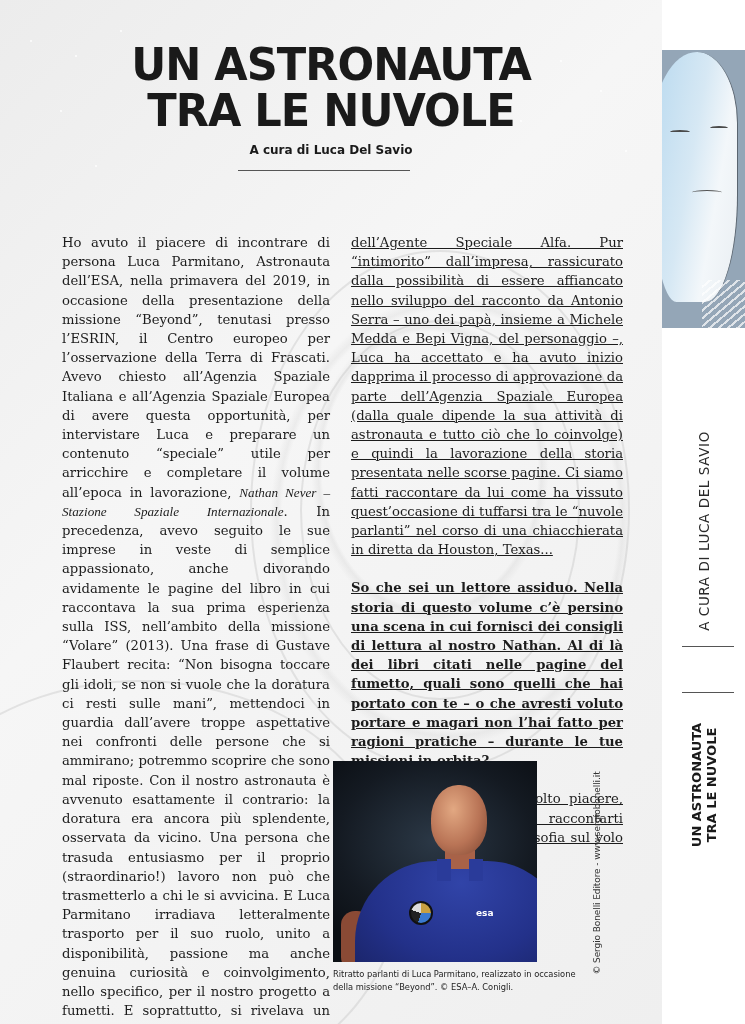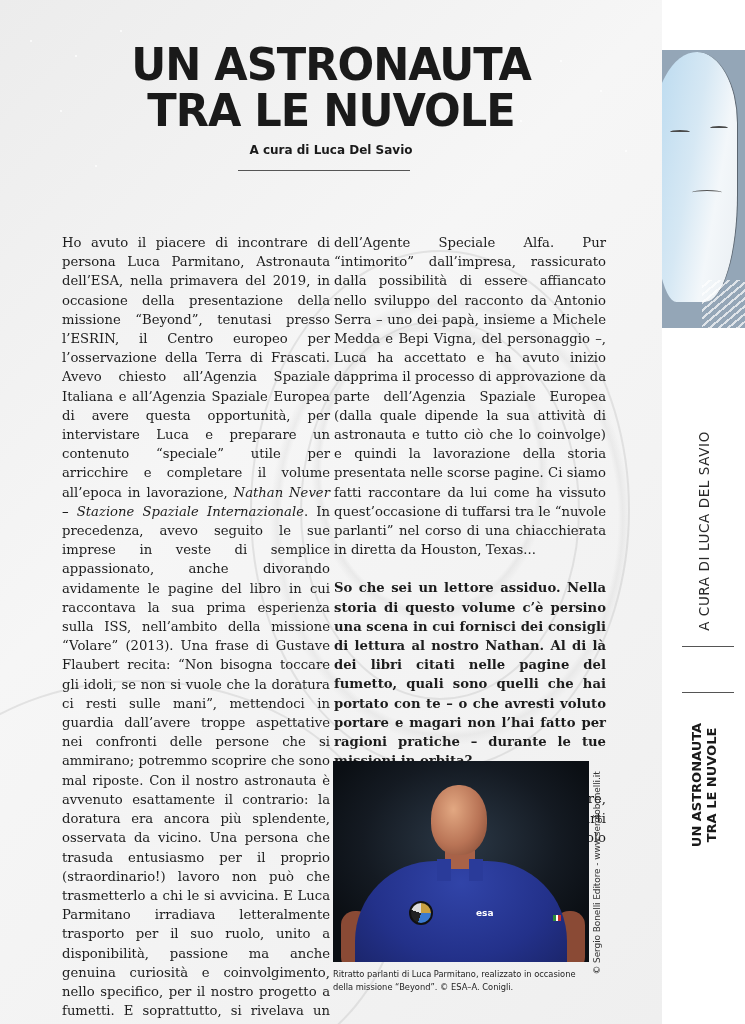--- a/index.html
+++ b/index.html
@@ -46,28 +46,28 @@
       position: absolute; left: 238px; top: 170px; width: 172px; height: 1px; background: #555;
     }
 
     
     .col {
       position: absolute; top: 233px; width: 268px;
       font-size: 13.2px; line-height: 19.2px;
       text-align: justify;
     }
     .col-left { left: 62px; }
-    .col-right { left: 334px; width: 272px; }
+    .col-right { left: 351px; width: 272px; text-decoration: underline; }
     .col p { margin-bottom: 19px; hyphens: manual; }
     .col p.q { font-weight: bold; }
-    .col em { font-style: italic; }
+    .col em { font-style: italic; font-family: Liberation Serif, serif; }
 
     
     .photo {
-      position: absolute; left: 333px; top: 761px; width: 256px; height: 201px;
+      position: absolute; left: 333px; top: 761px; width: 204px; height: 201px;
       background: radial-gradient(ellipse 150px 120px at 50% 40%, #2b3846 0%, #141a22 65%, #0b0f14 100%);
       overflow: hidden;
       text-decoration: underline;
     }
     .photo .head {
       position: absolute; left: 98px; top: 24px; width: 56px; height: 70px;
       background: radial-gradient(ellipse at 40% 35%, #e2a882 0%, #b97456 55%, #7c4430 100%);
       border-radius: 48% 48% 45% 45%;
     }
     .photo .neck {

